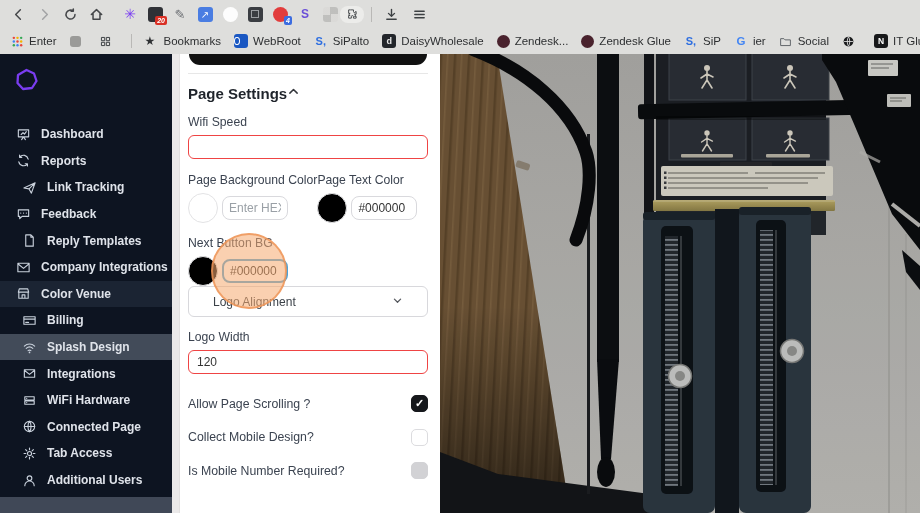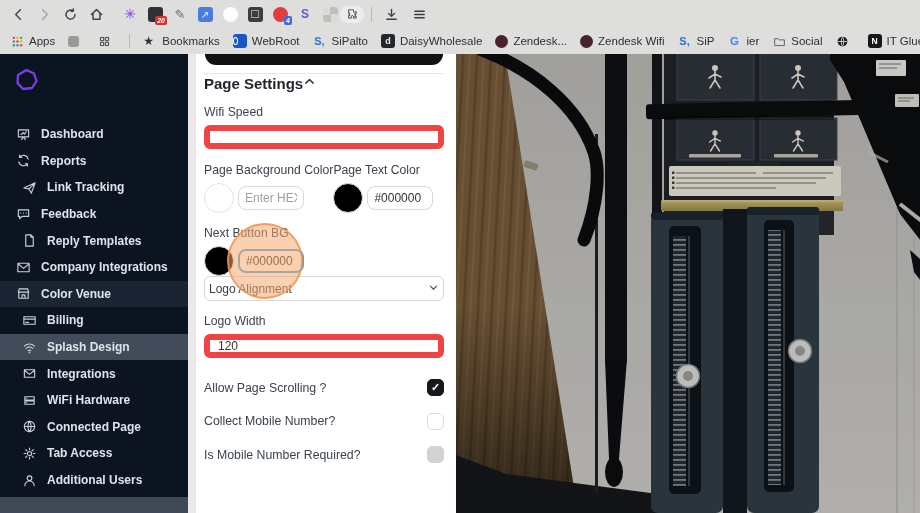--- a/index.html
+++ b/index.html
@@ -64,55 +64,55 @@
   .bi.daisy-favicon{background:#23262b;border-radius:3px;}
   .bi.daisy-favicon .bg-glyph{color:#e8e8e8;font-size:9px;font-weight:bold;}
   .bi.zendesk-favicon{background:#49222d;border-radius:50%;width:13px;height:13px;}
   .bi.google-favicon .bg-glyph{color:#4285f4;font-weight:bold;font-size:11.5px;}
   .bi.itglue-favicon{background:#17181a;border-radius:3px;}
   .bi.itglue-favicon .bg-glyph{color:#fff;font-size:8.5px;font-weight:bold;}
   .bm-spacer{flex:1;}
 
   
   .app{display:flex;height:459px;}
-  .sidebar{width:188px;background:var(--sidebar-bg);position:relative;overflow:hidden;flex:0 0 auto;}
+  .sidebar{width:172px;background:var(--sidebar-bg);position:relative;overflow:hidden;flex:0 0 auto;}
   .logo{margin:13px 0 0 13px;width:27px;height:27px;}
   .logo svg{width:27px;height:27px;stroke:var(--accent-logo);fill:none;stroke-width:2.3;stroke-linejoin:round;}
   .snav{margin-top:27px;}
   .sn{height:26.6px;display:flex;align-items:center;gap:10px;color:#dfe3ea;font-size:12px;font-weight:bold;cursor:pointer;}
   .sn.level0{padding-left:16px;}
   .sn.level1{padding-left:22px;}
   .sn.active-parent{background:#1b2433;}
   .sn.active{background:#424b59;}
   .si{width:15px;height:15px;flex:0 0 auto;color:#c9d1dc;display:flex;}
   .si svg{width:15px;height:15px;stroke:currentColor;fill:none;stroke-width:1.2;stroke-linecap:round;stroke-linejoin:round;}
   .side-overlay{position:absolute;left:0;right:0;bottom:0;height:16px;background:#4a5160;opacity:.85;}
 
   .scrollstrip{width:8px;background:#ebe9e9;border-right:1px solid #e2e0e0;flex:0 0 auto;}
 
   
   .panel{width:260px;flex:0 0 auto;background:#fff;padding:0 12px 0 8px;position:relative;overflow:hidden;}
   .blackbar{height:11px;background:#111;border-radius:0 0 14px 14px;margin:0 1px;}
   .pdivider{border:none;border-top:1px solid #e7e7e7;margin-top:8px;}
-  .phead{display:flex;align-items:center;}
+  .phead{margin-top:10px;display:flex;align-items:center;}
   .phead h2{font-size:15px;color:#1f242b;font-weight:bold;}
   .chev svg{width:13px;height:13px;stroke:#33363b;fill:none;stroke-width:1.8;stroke-linecap:round;stroke-linejoin:round;}
   .flabel{display:block;margin:13px 0 6px;font-size:12.2px;color:#3b4350;}
-  .tinput{width:100%;height:24px;border:6px solid #ef4444;border-radius:6px;font-size:12px;color:#333;padding:0 8px;outline:none;background:#fff;}
+  .tinput{width:100%;height:24px;border:1px solid #ef4444;border-radius:6px;font-size:12px;color:#333;padding:0 8px;outline:none;background:#fff;}
   .two-col{display:flex;margin-top:2px;}
   .col1{flex:0 0 117px;}
   .col2{flex:1;}
   .col1 .flabel,.col2 .flabel{margin-top:12px;white-space:nowrap;}
   .swatch-row{display:flex;align-items:center;gap:4px;position:relative;}
   .swatch{width:30px;height:30px;border-radius:50%;border:1px solid #e3e3e5;flex:0 0 auto;}
   .hexin{width:66px;height:24px;border:1px solid #d9d9dd;border-radius:8px;font-size:12px;color:#333;padding:0 6px;outline:none;}
   .hexin::placeholder{color:#9aa0a6;}
   .hexin.focused{border:2px solid var(--focus-border);color:#2b2b2b;}
   .click-ring{position:absolute;left:23px;top:-23px;width:76px;height:76px;border-radius:50%;background:var(--click-highlight);border:2px solid var(--click-highlight-ring);pointer-events:none;z-index:5;}
-  .selectbox{height:25px;border:1px solid #d8d8dc;border-radius:6px;display:flex;align-items:center;justify-content:space-between;padding:0 4px;font-size:12px;color:#3b4148;cursor:pointer;background:#fff;}
+  .selectbox{height:31px;border:1px solid #d8d8dc;border-radius:6px;display:flex;align-items:center;justify-content:space-between;padding:0 24px;font-size:12px;color:#3b4148;cursor:pointer;background:#fff;}
   .selectbox .chev svg{width:11px;height:11px;stroke:#55585e;}
   .checks{margin-top:21px;}
   .chk-row{display:flex;align-items:center;justify-content:space-between;margin-bottom:16.5px;height:17px;}
   .chk-label{font-size:12.3px;color:#3b4350;}
   .chk-box{width:17px;height:17px;border-radius:5px;border:1px solid #dcdcdf;background:#fff;flex:0 0 auto;display:flex;align-items:center;justify-content:center;cursor:pointer;}
   .chk-box.checked{background:#16181c;border-color:#16181c;}
   .chk-box.checked::after{content:"✓";color:#fff;font-size:11px;font-weight:bold;}
   .chk-box.disabled{background:#d2d2d5;border-color:#d2d2d5;cursor:default;}
 
   
@@ -222,21 +222,21 @@
                 <circle cx="12.5" cy="3.5" r="1.5" fill="#34a853"></circle>
                 <circle cx="3.5" cy="8" r="1.5" fill="#4285f4"></circle>
                 <circle cx="8" cy="8" r="1.5" fill="#e8453c"></circle>
                 <circle cx="12.5" cy="8" r="1.5" fill="#f5b400"></circle>
                 <circle cx="3.5" cy="12.5" r="1.5" fill="#34a853"></circle>
                 <circle cx="8" cy="12.5" r="1.5" fill="#4285f4"></circle>
                 <circle cx="12.5" cy="12.5" r="1.5" fill="#e8453c"></circle>
               </g>
             </svg>
           </span>
-          <span class="bl">Apps</span>
+          <span class="bl">Enter</span>
         </span>
 
         <span class="bm">
           <span class="bi gray-square-icon">
             <span class="bg-glyph"></span>
           </span>
           <span class="bl"></span>
         </span>
 
         <span class="bm">
@@ -287,21 +287,21 @@
           <span class="bi zendesk-favicon">
             <span class="bg-glyph"></span>
           </span>
           <span class="bl">Zendesk...</span>
         </span>
 
         <span class="bm">
           <span class="bi zendesk-favicon">
             <span class="bg-glyph"></span>
           </span>
-          <span class="bl">Zendesk Wifi</span>
+          <span class="bl">Zendesk Glue</span>
         </span>
 
         <span class="bm">
           <span class="bi sipalto-favicon">
             <span class="bg-glyph">S,</span>
           </span>
           <span class="bl">SiP</span>
         </span>
 
         <span class="bm">
@@ -536,21 +536,21 @@
       <input class="tinput" value="120" style="">
 
       <div class="checks">
 
           <div class="chk-row">
             <span class="chk-label">Allow Page Scrolling ?</span>
             <span class="chk-box checked"></span>
           </div>
 
           <div class="chk-row">
-            <span class="chk-label">Collect Mobile Number?</span>
+            <span class="chk-label">Collect Mobile Design?</span>
             <span class="chk-box unchecked"></span>
           </div>
 
           <div class="chk-row">
             <span class="chk-label">Is Mobile Number Required?</span>
             <span class="chk-box disabled"></span>
           </div>
 
         </div>
       

